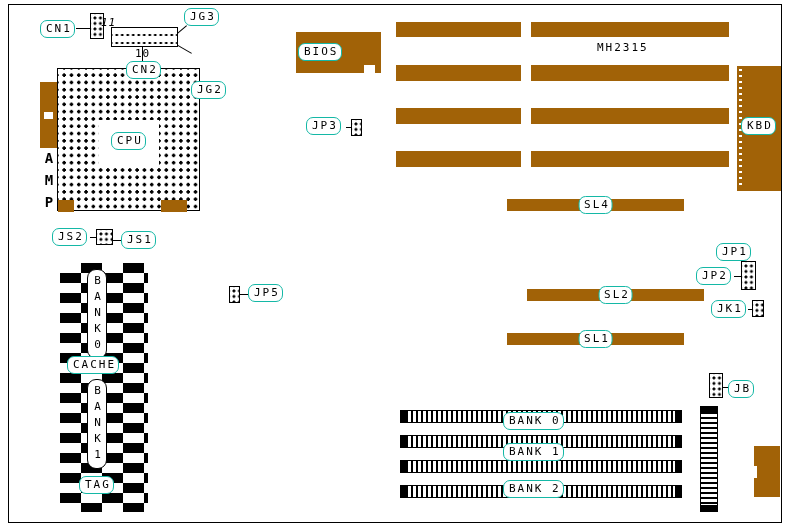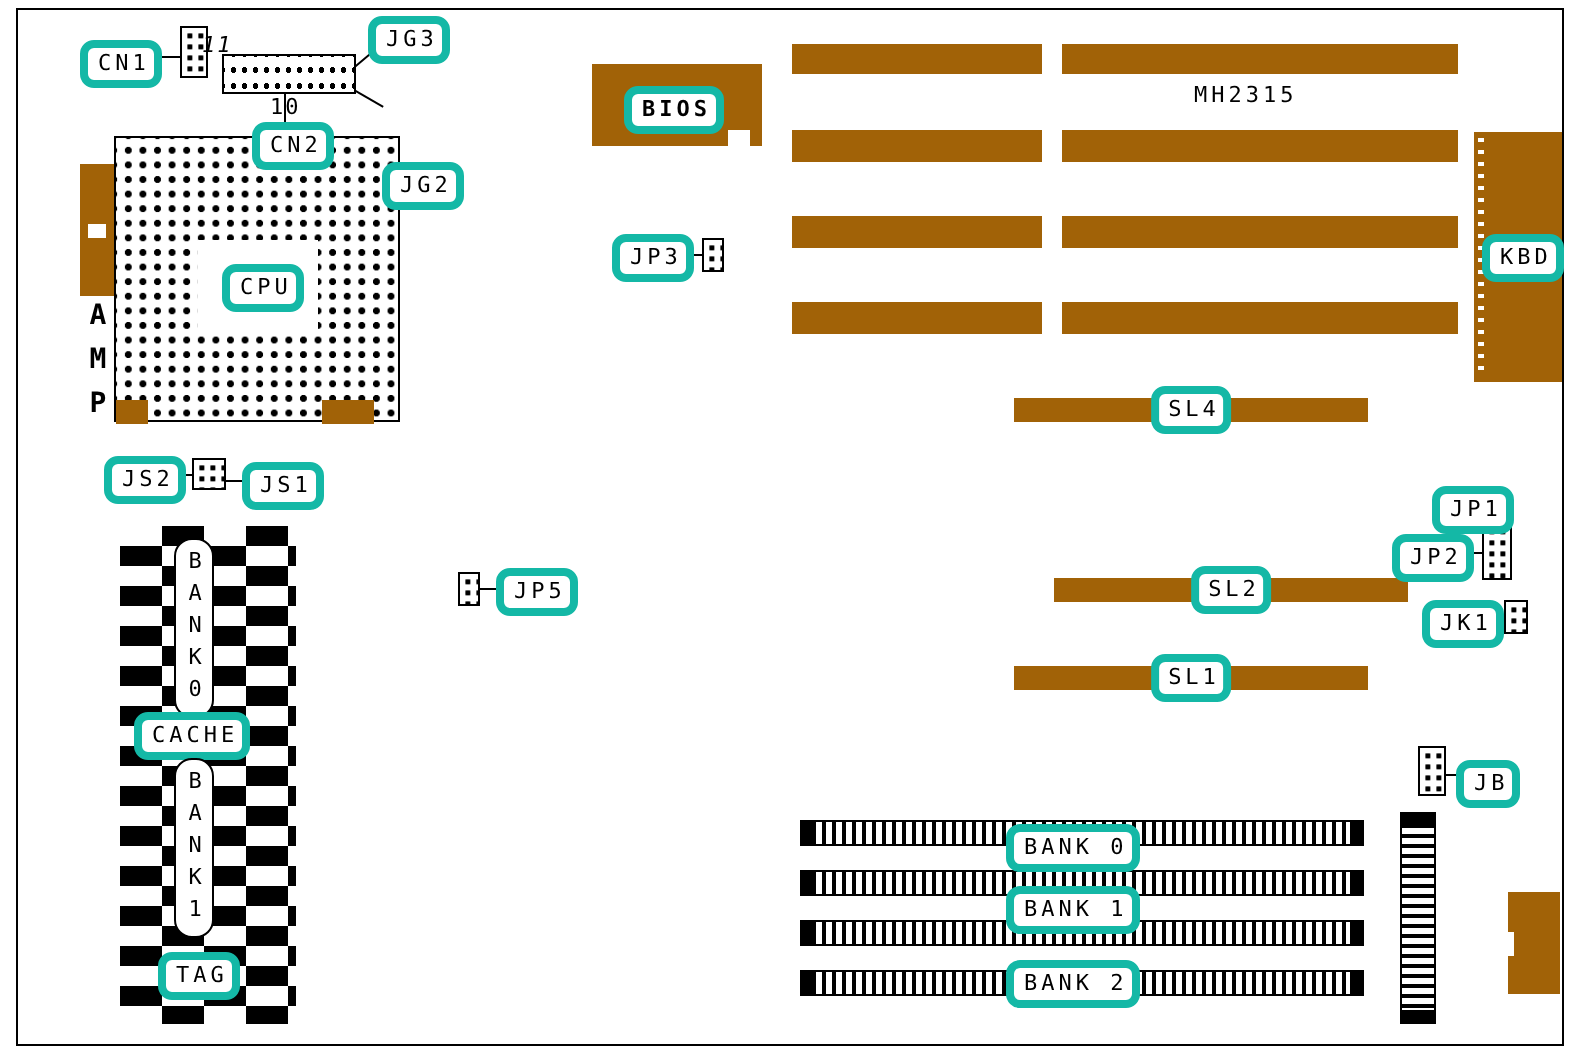--- a/index.html
+++ b/index.html
@@ -1,20 +1,20 @@
 <!DOCTYPE html>
 <html><head>
 <meta charset="utf-8">
 <style>
   * { margin:0; padding:0; box-sizing:border-box; }
   html,body { background:#fff; }
   #page { position:relative; width:791px; height:531px; background:#fff;
           font-family:"DejaVu Sans Mono", monospace; color:#000; overflow:hidden; }
   .frame { position:absolute; border:1px solid #000; }
-  .lbl { position:absolute; border:4px solid #14b8a6; border-radius:7px; background:#fff;
+  .lbl { position:absolute; border:1px solid #14b8a6; border-radius:7px; background:#fff;
          font-size:11px; line-height:12px; letter-spacing:2px; padding:2px 2px 2px 5px;
          white-space:nowrap; z-index:6; }
   .lbl-c { left:50%; top:50%; transform:translate(-50%,-50%); }
   .lbl-v { position:absolute; border:1px solid #000; border-radius:9px; background:#fff;
            font-size:11px; letter-spacing:3px; padding:4px 2px; line-height:14px;
            writing-mode:vertical-rl; text-orientation:upright; z-index:6; }
   .black { position:absolute; background:#a16207; }
   .white { position:absolute; background:#fff; }
   .dots { position:absolute; border:1px solid #000; background-color:#fff;
           background-image:radial-gradient(circle,#000 1.4px,transparent 1.5px);
@@ -81,21 +81,21 @@
   <div class="lbl-v" style="left:87px;top:379px;">BANK1</div>
   <div class="lbl" style="left:79px;top:476px;">TAG</div>
 
   <div class="dots" style="left:229px;top:286px;width:11px;height:17px;"></div>
   <div class="tail" style="left:240px;top:294px;width:8px;"></div>
   <div class="lbl" style="left:248px;top:284px;">JP5</div>
 
   <div class="black" style="left:296px;top:32px;width:85px;height:41px;">
     <div class="white" style="right:6px;bottom:0;width:11px;height:8px;"></div>
   </div>
-  <div class="lbl" style="left:312px;top:43px;font-weight:bold;">BIOS</div>
+  <div class="lbl" style="left:298px;top:43px;">BIOS</div>
 
   <div class="lbl" style="left:306px;top:117px;">JP3</div>
   <div class="tail" style="left:346px;top:127px;width:5px;"></div>
   <div class="dots" style="left:351px;top:119px;width:11px;height:17px;"></div>
 
   <div class="black" style="left:396px;top:22px;width:125px;height:15px;"></div>
   <div class="black" style="left:531px;top:22px;width:198px;height:15px;"></div>
   <div class="black" style="left:396px;top:65px;width:125px;height:16px;"></div>
   <div class="black" style="left:531px;top:65px;width:198px;height:16px;"></div>
   <div class="black" style="left:396px;top:108px;width:125px;height:16px;"></div>

